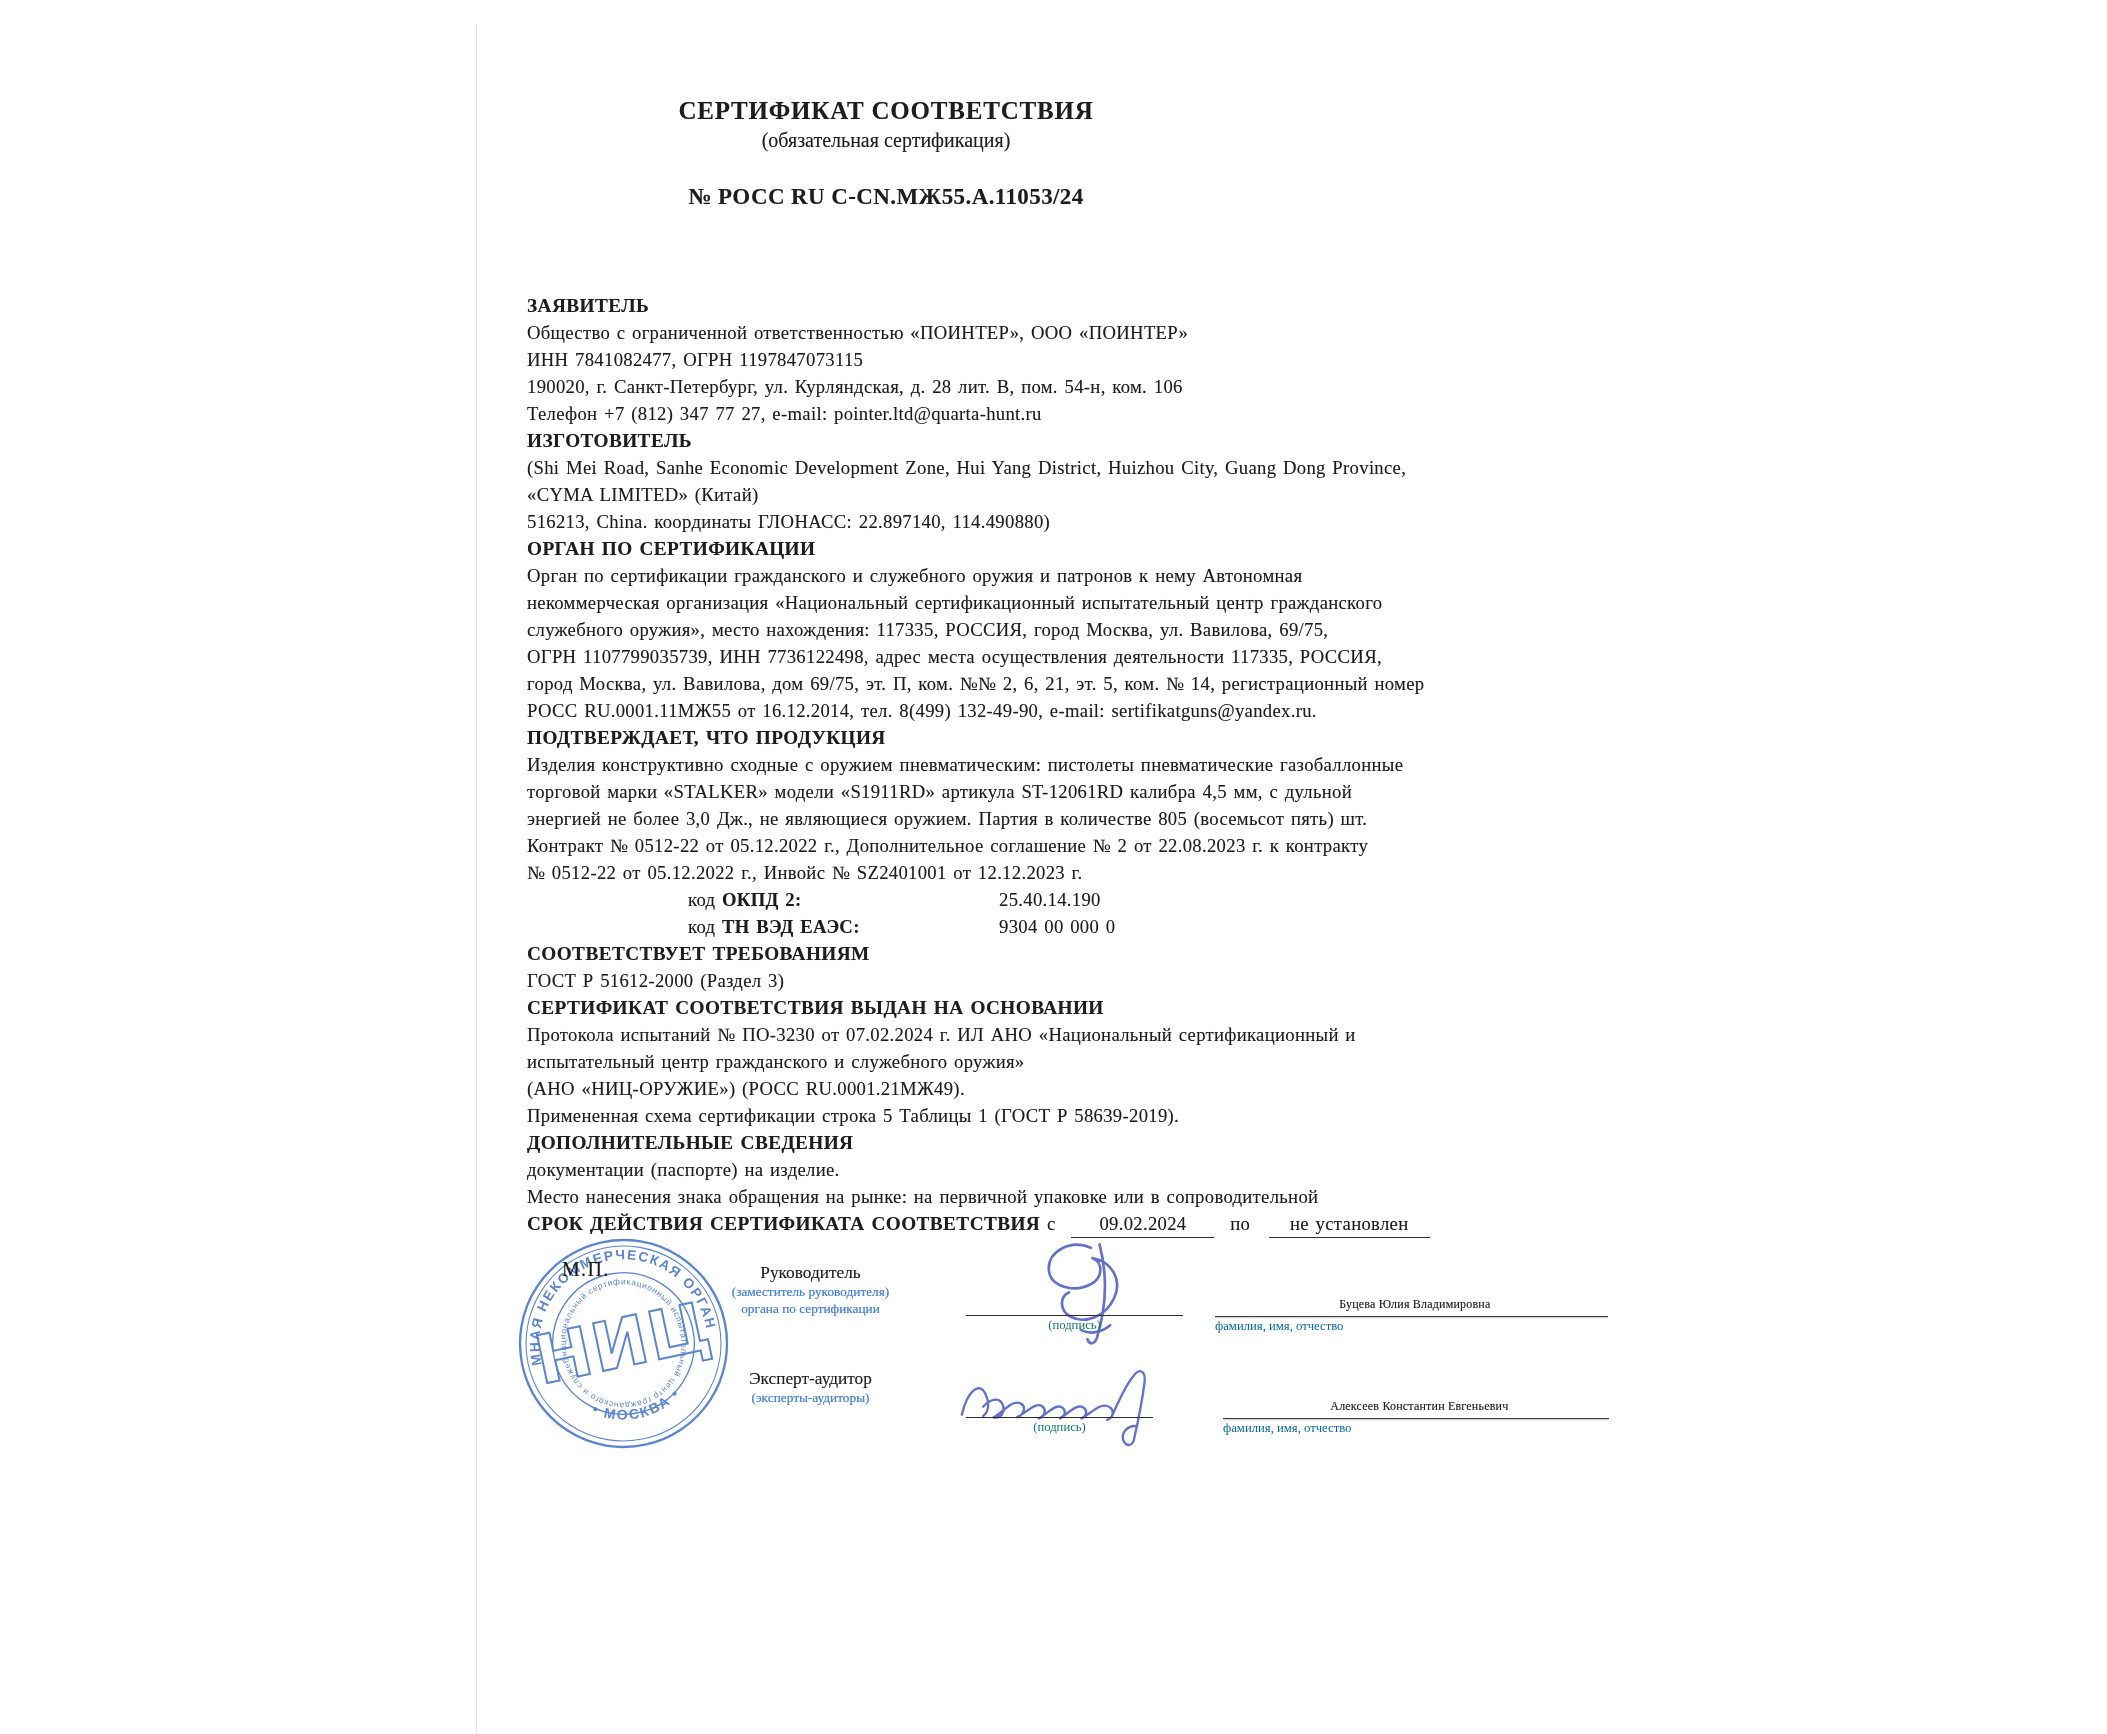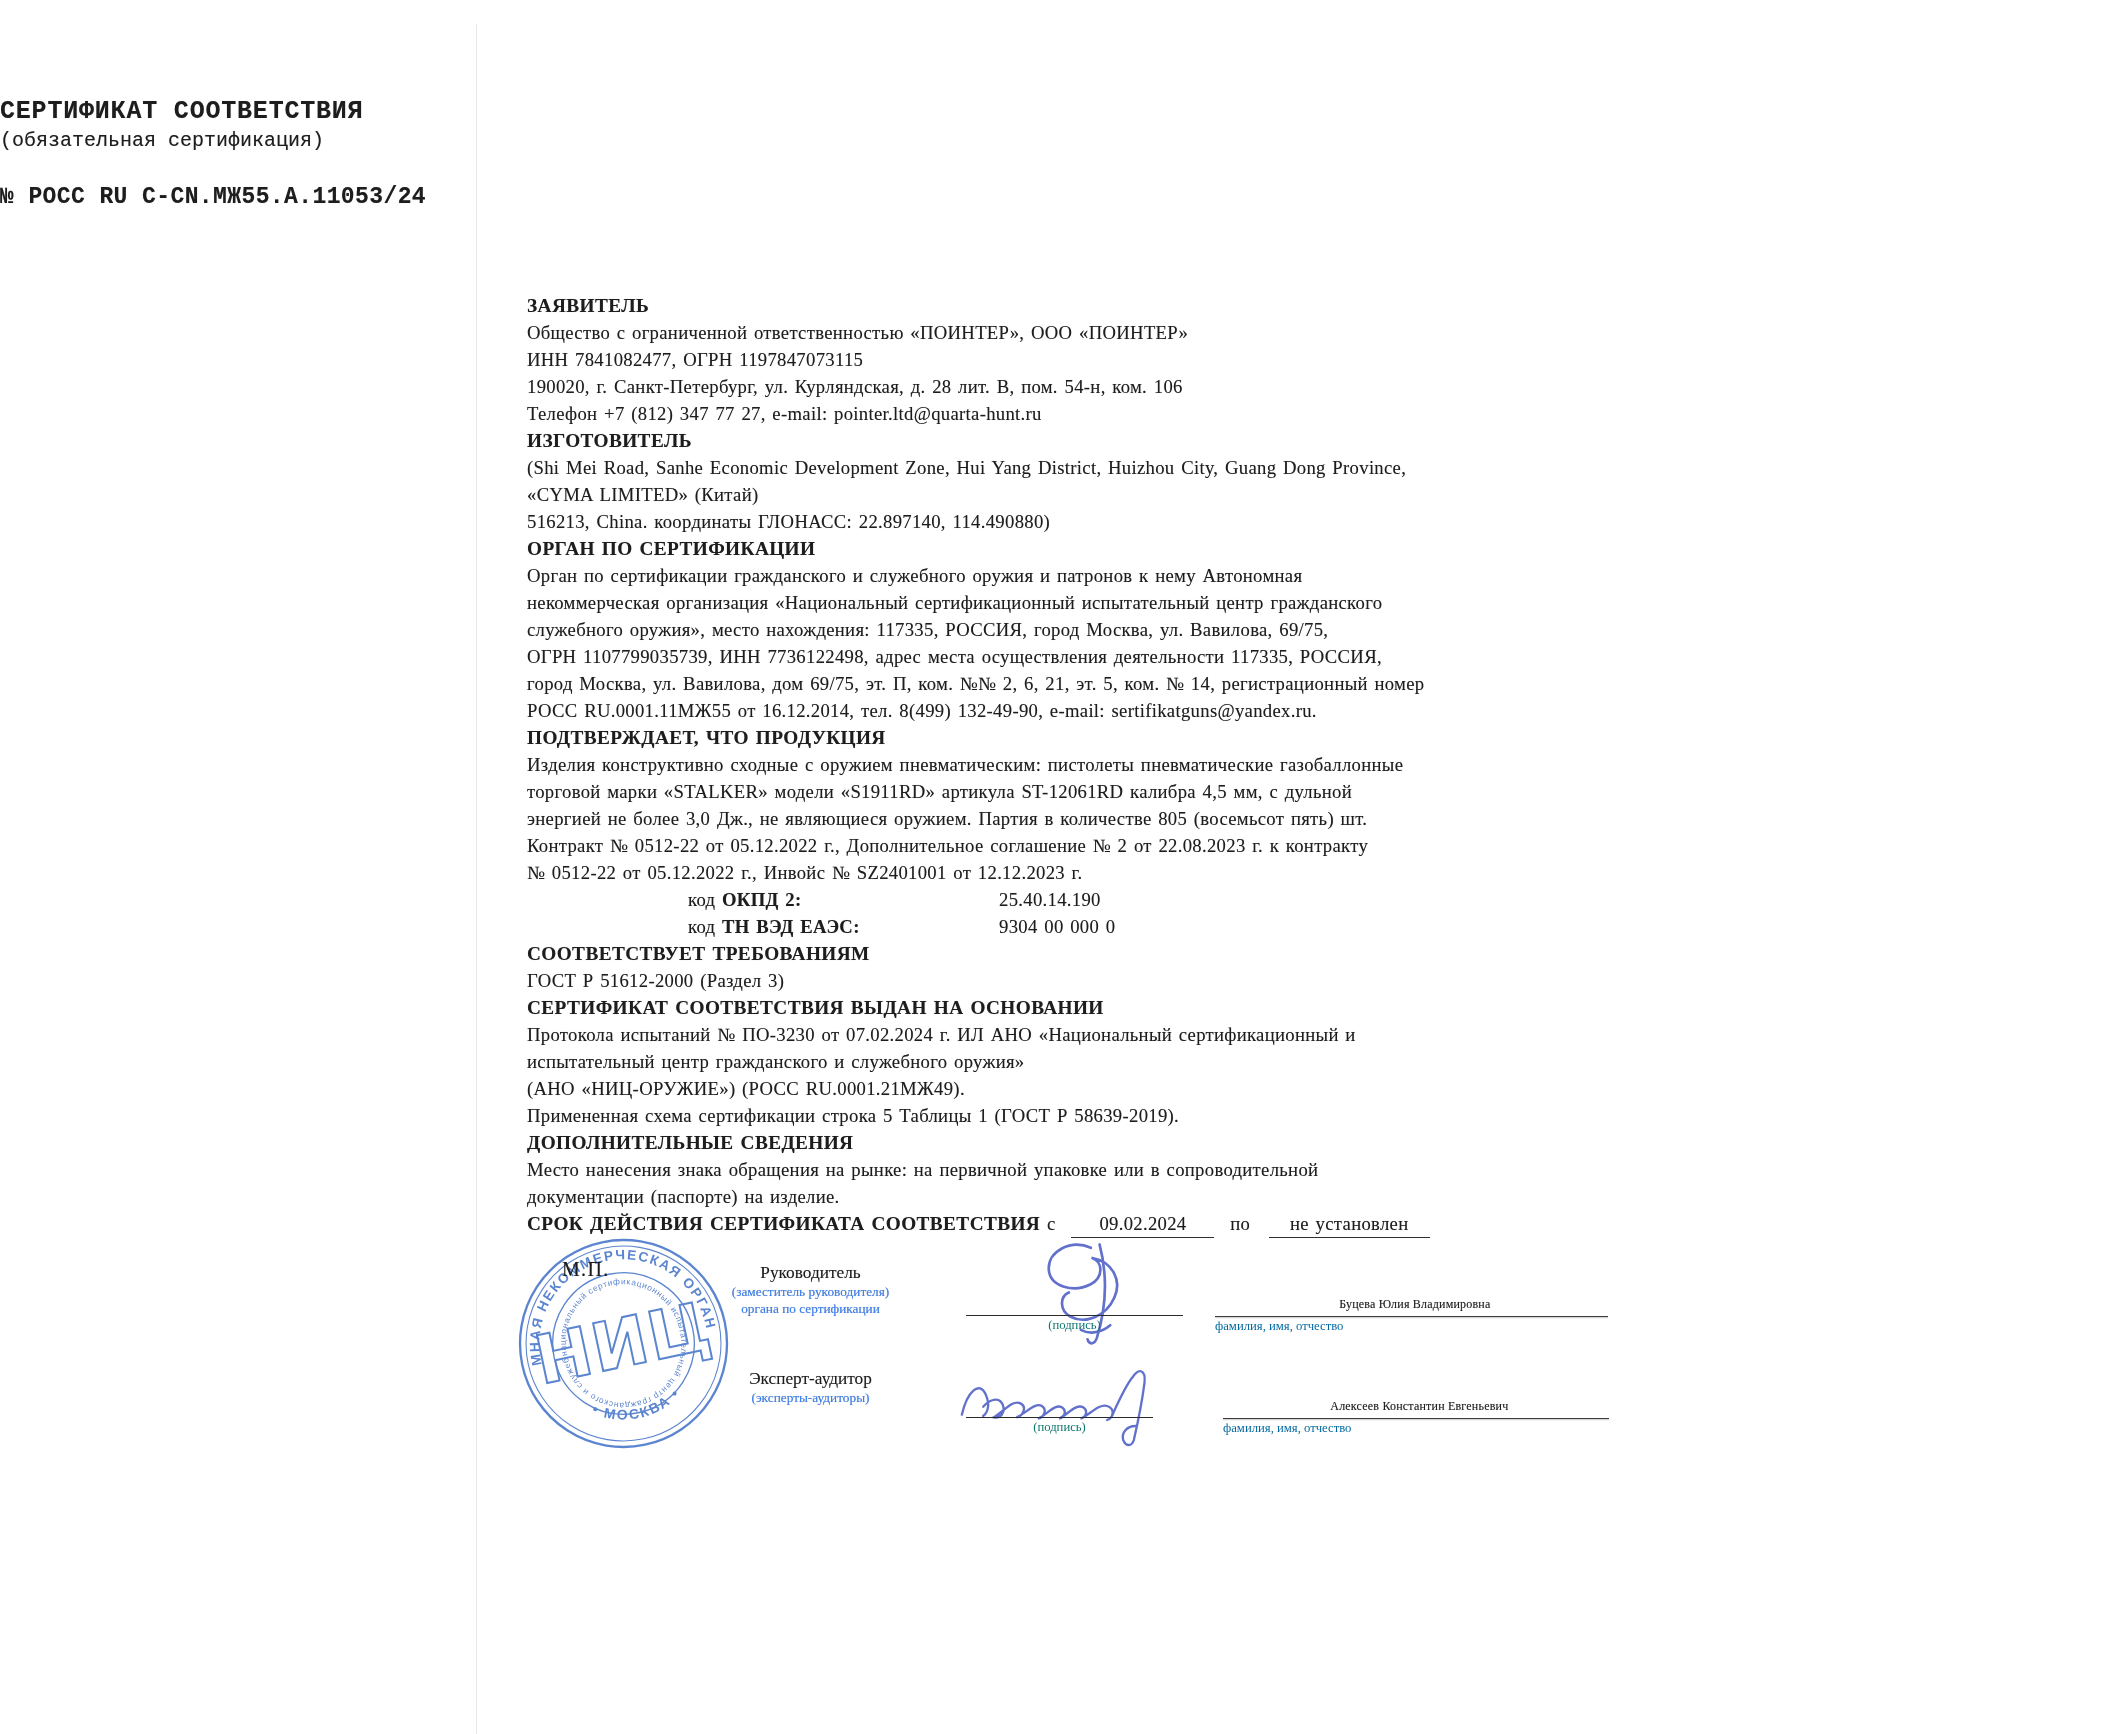--- a/index.html
+++ b/index.html
@@ -5,21 +5,21 @@
   html,body{margin:0;padding:0;}
   body{
     width:2108px;height:1734px;position:relative;overflow:hidden;
     background:#ffffff;
     font-family:"Liberation Serif","DejaVu Serif",serif;
     color:#1d1d1d;
   }
   .page-edge{position:absolute;top:24px;height:1710px;width:0.7px;background:#e3e7ea;}
   .txtfx{text-shadow:0 0 0.7px rgba(30,30,30,0.38);}
   
-  .hdr{position:absolute;left:0;width:1772px;white-space:nowrap;font-family:Liberation Mono, monospace;}
+  .hdr{position:absolute;left:0;width:1772px;text-align:center;white-space:nowrap;}
   .title{top:97px;font-size:25px;font-weight:bold;letter-spacing:0.8px;}
   .subtitle{top:129px;font-size:20px;}
   .number{top:184px;font-size:23px;font-weight:bold;letter-spacing:0.4px;}
   
   #content{position:absolute;left:527px;top:292px;width:1087px;}
   .ln{height:27px;line-height:27px;font-size:18.7px;white-space:nowrap;letter-spacing:0.3px;word-spacing:1.7px;}
   .h{font-weight:bold;font-size:19.3px;letter-spacing:0.4px;}
   .code-ln{position:relative;padding-left:161px;}
   .code-val{position:absolute;left:472px;top:0;}
   .validity b{font-size:19.3px;letter-spacing:0.4px;}
@@ -84,22 +84,22 @@
     <span class="code-val">9304 00 000 0</span>
   </div>
   <div class="ln h">СООТВЕТСТВУЕТ ТРЕБОВАНИЯМ</div>
   <div class="ln">ГОСТ Р 51612-2000 (Раздел 3)</div>
   <div class="ln h">СЕРТИФИКАТ СООТВЕТСТВИЯ ВЫДАН НА ОСНОВАНИИ</div>
   <div class="ln">Протокола испытаний № ПО-3230 от 07.02.2024 г. ИЛ АНО «Национальный сертификационный и</div>
   <div class="ln">испытательный центр гражданского и служебного оружия»</div>
   <div class="ln">(АНО «НИЦ-ОРУЖИЕ») (РОСС RU.0001.21МЖ49).</div>
   <div class="ln">Примененная схема сертификации строка 5 Таблицы 1 (ГОСТ Р 58639-2019).</div>
   <div class="ln h">ДОПОЛНИТЕЛЬНЫЕ СВЕДЕНИЯ</div>
+  <div class="ln">документации (паспорте) на изделие.</div>
   <div class="ln">Место нанесения знака обращения на рынке: на первичной упаковке или в сопроводительной</div>
-  <div class="ln">документации (паспорте) на изделие.</div>
   <div class="ln validity">
     <b>СРОК ДЕЙСТВИЯ СЕРТИФИКАТА СООТВЕТСТВИЯ</b>
     <span>с</span>
     <span class="blank from">09.02.2024</span>
     <span class="po">по</span>
     <span class="blank to">не установлен</span>
   </div>
 </div>
 
 <svg style="left:510px;top:1230px;" width="227" height="227" viewBox="0 0 340 340">

